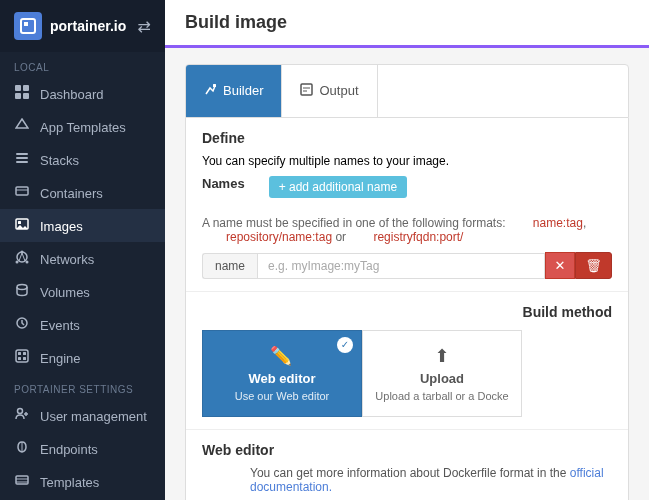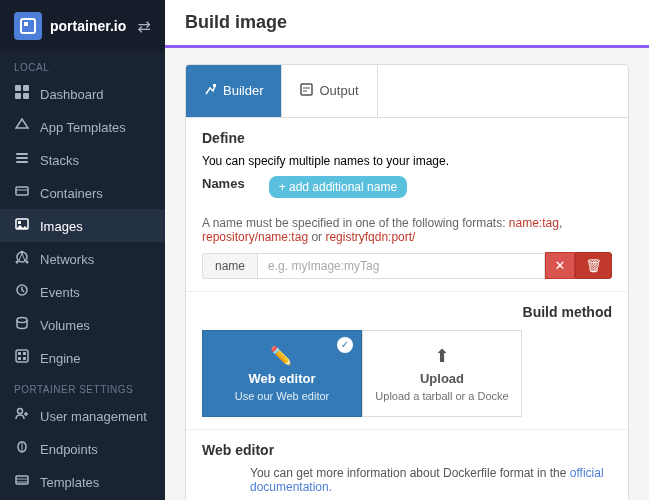--- a/index.html
+++ b/index.html
@@ -101,25 +101,25 @@
     }
     .panel-section-title {
       font-size: 14px; font-weight: 600; color: #333; margin-bottom: 8px;
     }
 
     
     .names-row {
       display: flex; align-items: flex-start; gap: 24px; margin-bottom: 18px;
     }
     .add-name-btn {
-      background: #5bc0de; color: white; border: none; border-radius: 8px;
+      background: #5bc0de; color: white; border: none; border-radius: 3px;
       padding: 4px 10px; font-size: 12px; cursor: pointer; display: flex; align-items: center; gap: 4px;
     }
     .format-text { font-size: 12px; color: #666; margin-bottom: 8px; }
-    .format-text .code-red { color: #c0392b; }
+    .format-text .code-red { color: #c0392b; margin-left: 24px; }
 
     .name-input-row {
       display: flex; align-items: center; gap: 0; margin-top: 8px;
     }
     .name-tag {
       background: #f5f5f5; border: 1px solid #ddd; border-right: none;
       padding: 5px 12px; font-size: 12px; color: #555; border-radius: 3px 0 0 3px;
     }
     .name-input {
       border: 1px solid #ddd; padding: 5px 10px; font-size: 12px;
@@ -259,35 +259,35 @@
           <line x1="7" y1="3" x2="4" y2="11" stroke="#aab4c4" stroke-width="1"></line>
           <line x1="7" y1="3" x2="10" y2="11" stroke="#aab4c4" stroke-width="1"></line>
         </svg>
     </span>
     <span class="sidebar-item-label">Networks</span>
   </div>
 
   <div class="sidebar-item">
     <span class="sidebar-icon">
       <svg width="14" height="14" viewBox="0 0 14 14">
+          <ellipse cx="7" cy="4" rx="5" ry="2.5" fill="none" stroke="#aab4c4" stroke-width="1.5"></ellipse>
+          <path d="M2,4 L2,10 Q2,12.5 7,12.5 Q12,12.5 12,10 L12,4" fill="none" stroke="#aab4c4" stroke-width="1.5"></path>
+        </svg>
+    </span>
+    <span class="sidebar-item-label">Volumes</span>
+  </div>
+
+  <div class="sidebar-item">
+    <span class="sidebar-icon">
+      <svg width="14" height="14" viewBox="0 0 14 14">
           <circle cx="7" cy="7" r="5" fill="none" stroke="#aab4c4" stroke-width="1.5"></circle>
           <polyline points="7,4 7,7 9,9" fill="none" stroke="#aab4c4" stroke-width="1.5"></polyline>
         </svg>
     </span>
     <span class="sidebar-item-label">Events</span>
-  </div>
-
-  <div class="sidebar-item">
-    <span class="sidebar-icon">
-      <svg width="14" height="14" viewBox="0 0 14 14">
-          <ellipse cx="7" cy="4" rx="5" ry="2.5" fill="none" stroke="#aab4c4" stroke-width="1.5"></ellipse>
-          <path d="M2,4 L2,10 Q2,12.5 7,12.5 Q12,12.5 12,10 L12,4" fill="none" stroke="#aab4c4" stroke-width="1.5"></path>
-        </svg>
-    </span>
-    <span class="sidebar-item-label">Volumes</span>
   </div>
 
   <div class="sidebar-item">
     <span class="sidebar-icon">
       <svg width="14" height="14" viewBox="0 0 14 14">
           <rect x="1" y="1" width="12" height="12" fill="none" stroke="#aab4c4" stroke-width="1.5" rx="2"></rect>
           <rect x="3" y="3" width="3" height="3" fill="#aab4c4" rx="0.5"></rect>
           <rect x="8" y="3" width="3" height="3" fill="#aab4c4" rx="0.5"></rect>
           <rect x="3" y="8" width="3" height="3" fill="#aab4c4" rx="0.5"></rect>
           <rect x="8" y="8" width="3" height="3" fill="#aab4c4" rx="0.5"></rect>

